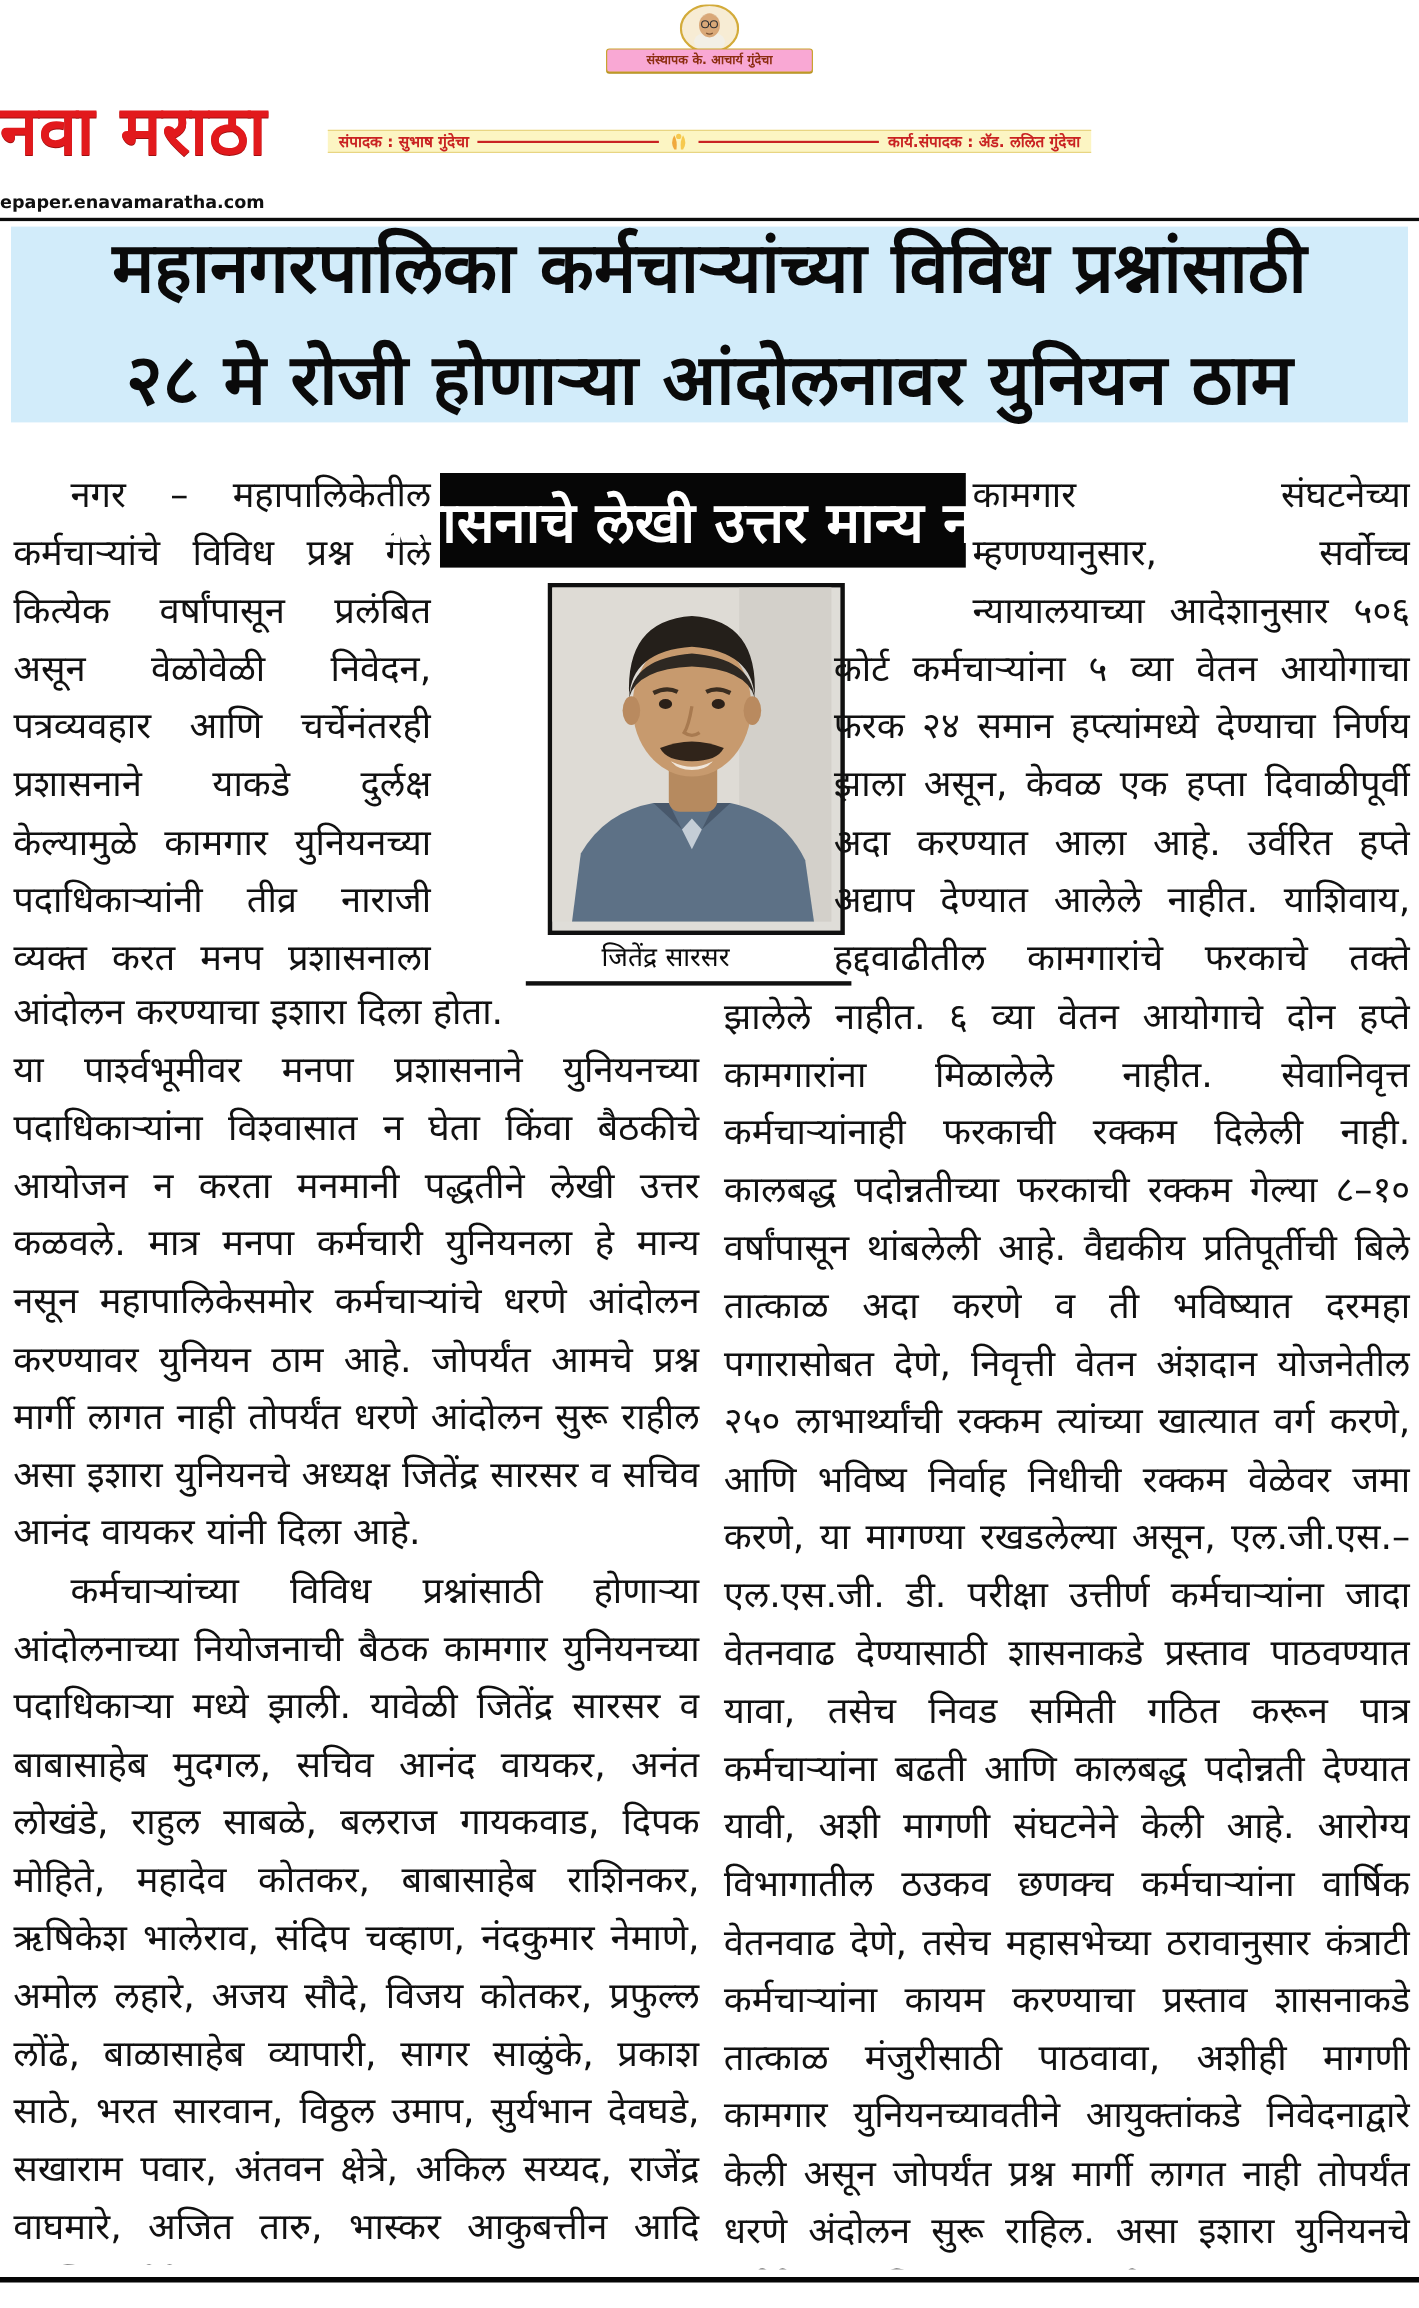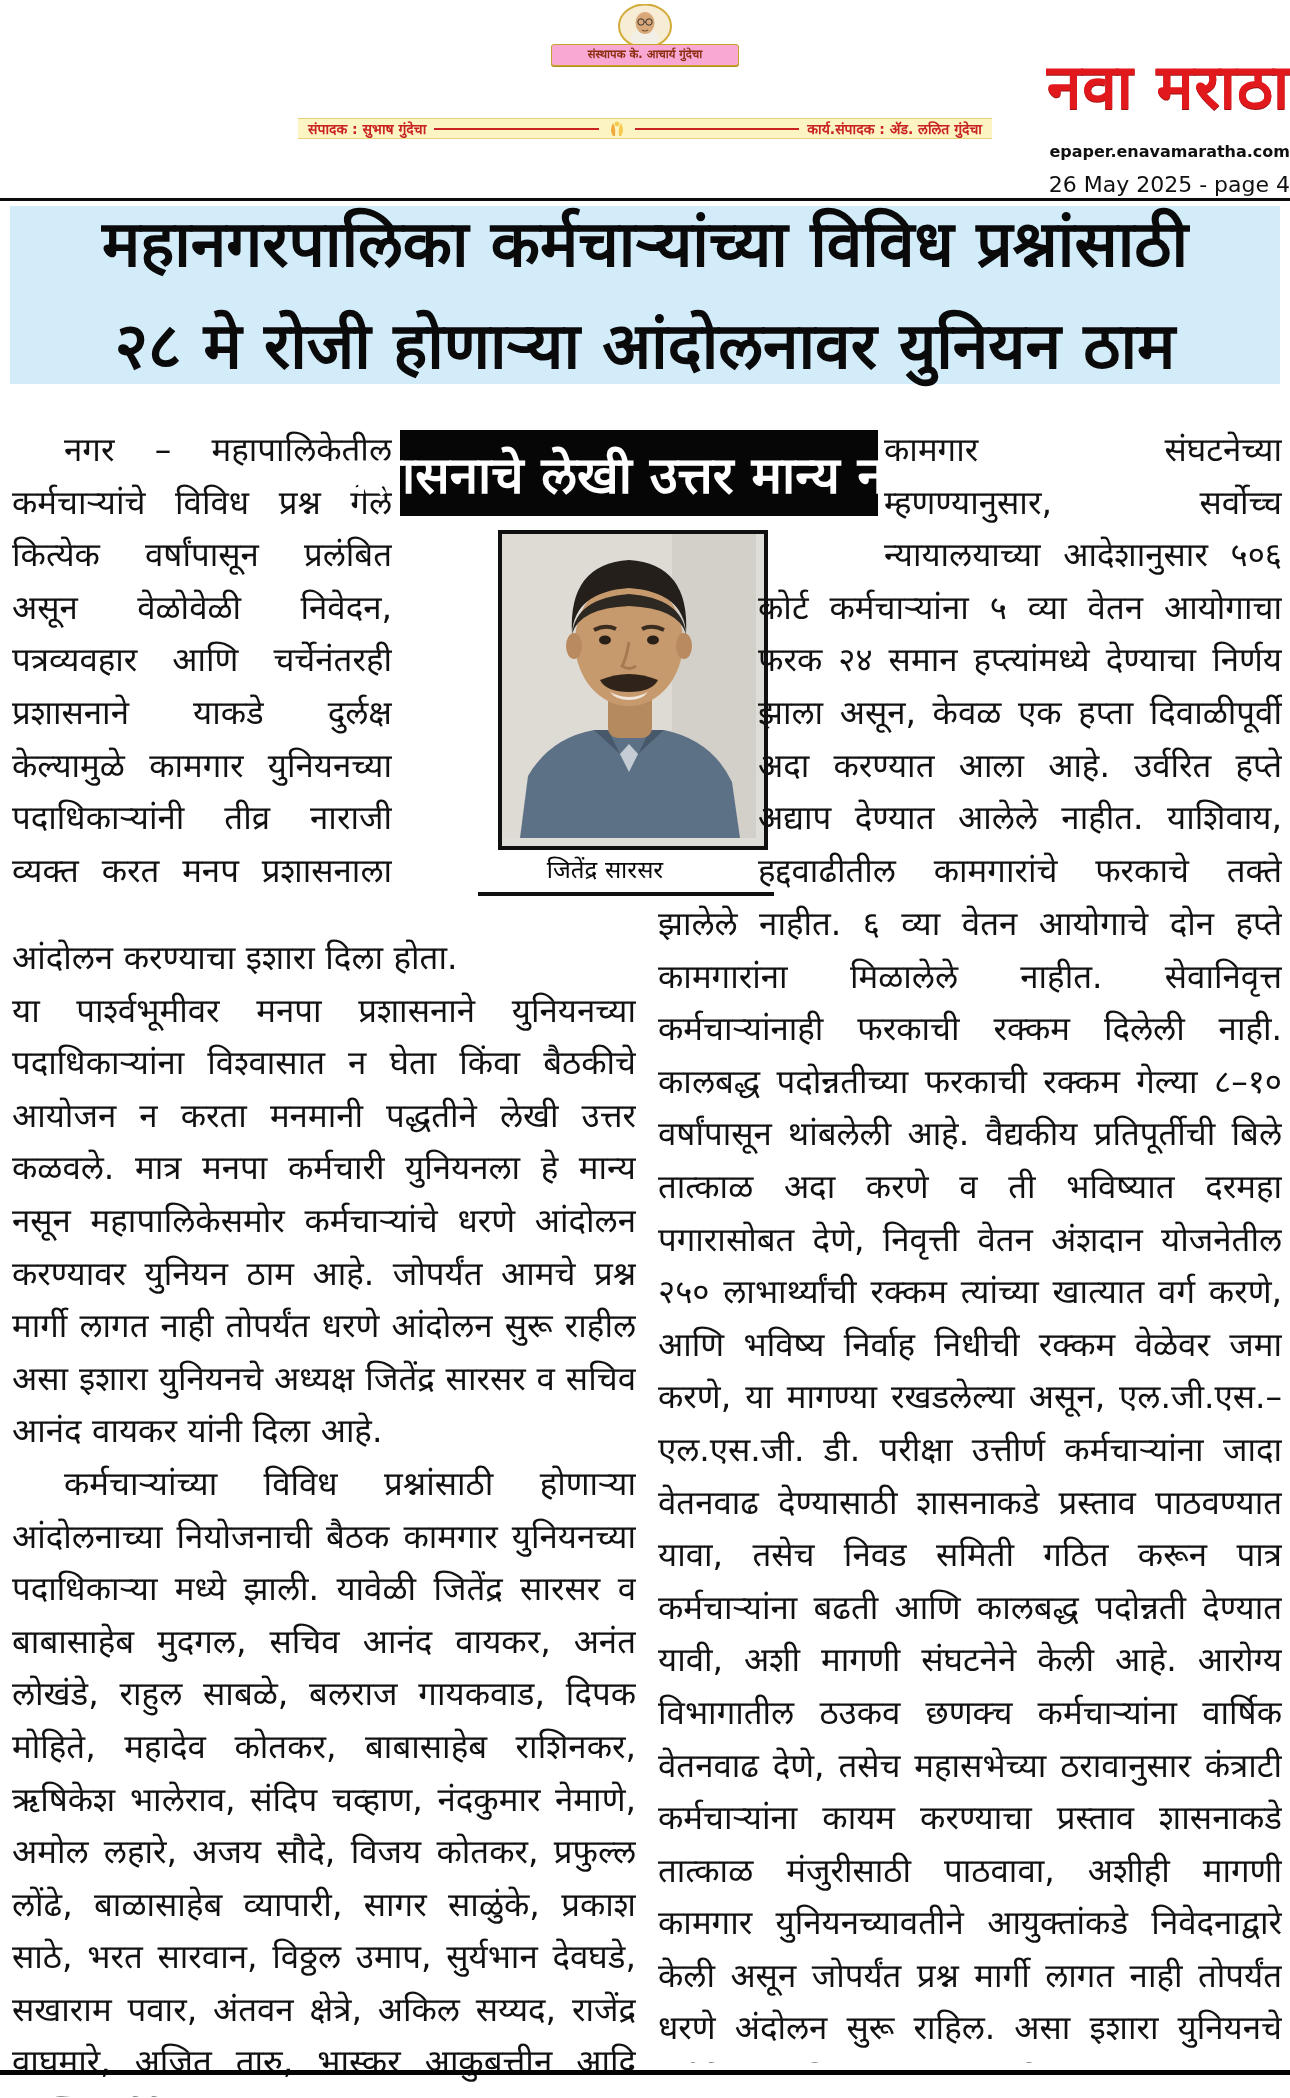--- a/index.html
+++ b/index.html
@@ -1,21 +1,21 @@
 <!DOCTYPE html>
 <html lang="mr"><head>
 <meta charset="utf-8">
 <style>
   html,body{margin:0;padding:0;background:#ffffff;}
   #page{
     position:relative;width:1290px;height:2098px;background:#fff;
     font-family:"DejaVu Sans","Liberation Sans",sans-serif;overflow:hidden;color:#111;
   }
   
-  .center-abs{position:absolute;left:0;right:0;text-align:right;}
+  .center-abs{position:absolute;left:0;right:0;text-align:left;margin-top:32px;}
   .emblem{position:absolute;left:50%;transform:translateX(-50%);top:4px;width:190px;height:62px;}
   .emblem svg{position:absolute;left:50%;transform:translateX(-50%);top:0;}
   .founder-ribbon{
     position:absolute;left:50%;transform:translateX(-50%);top:40px;width:186px;height:20px;
     background:#f9a8d4;border:1px solid #c9a42c;border-radius:3px;
     font-size:11.5px;font-weight:bold;color:#8c2d10;line-height:19px;text-align:center;
     box-shadow:0 1px 0 #b38f1f;
   }
   .logo-title{
     top:56px;font-size:62px;font-weight:900;color:#e2191c;line-height:1;
@@ -50,21 +50,21 @@
   .subhead-box span{color:#ffffff;font-size:51px;font-weight:bold;white-space:nowrap;}
   .photo-frame{
     position:absolute;left:498px;top:530px;width:262px;height:312px;
     border:4px solid #101010;background:#dfddd8;
   }
   .photo-caption{position:absolute;left:430px;top:852px;width:350px;text-align:center;
     font-size:24px;font-weight:normal;color:#0a0a0a;}
   .caption-rule{position:absolute;left:478px;top:892px;width:296px;height:4px;background:#101010;}
   .col-right-top{left:758px;top:424px;width:524px;height:474px;overflow:hidden;}
   .box-spacer{float:left;width:126px;height:106px;}
-  .col-left-bottom{left:12px;top:932px;width:624px;height:1165px;overflow:hidden;}
+  .col-left-bottom{left:12px;top:894px;width:624px;height:1165px;overflow:hidden;}
   .col-right-bottom{left:658px;top:898px;width:624px;height:1165px;overflow:hidden;}
   .bottom-rule{position:absolute;left:0;top:2070px;width:1290px;height:5px;background:#050505;}
 </style>
 </head>
 <body>
 
 <div id="page">
 
   <div class="emblem">
     <svg width="54" height="44" viewBox="0 0 54 44">

